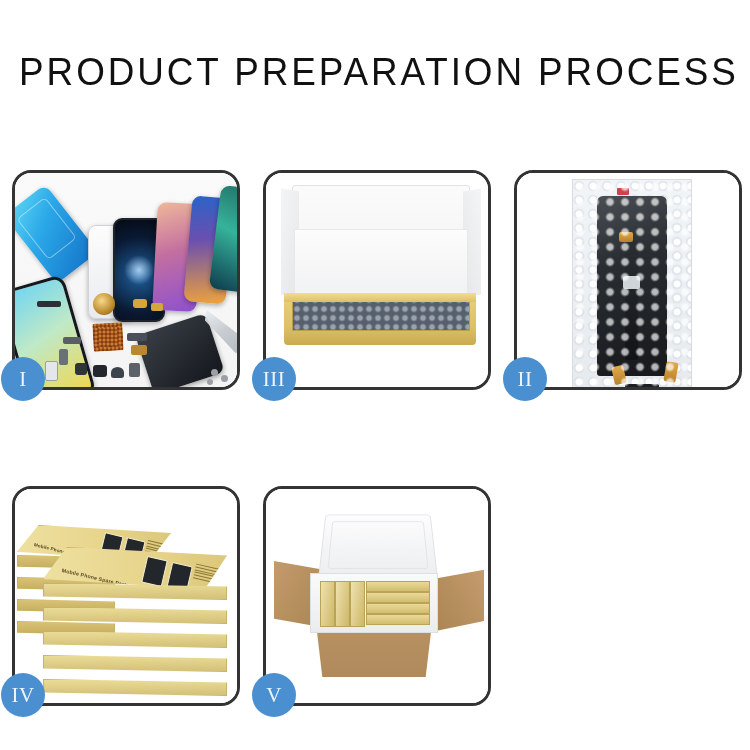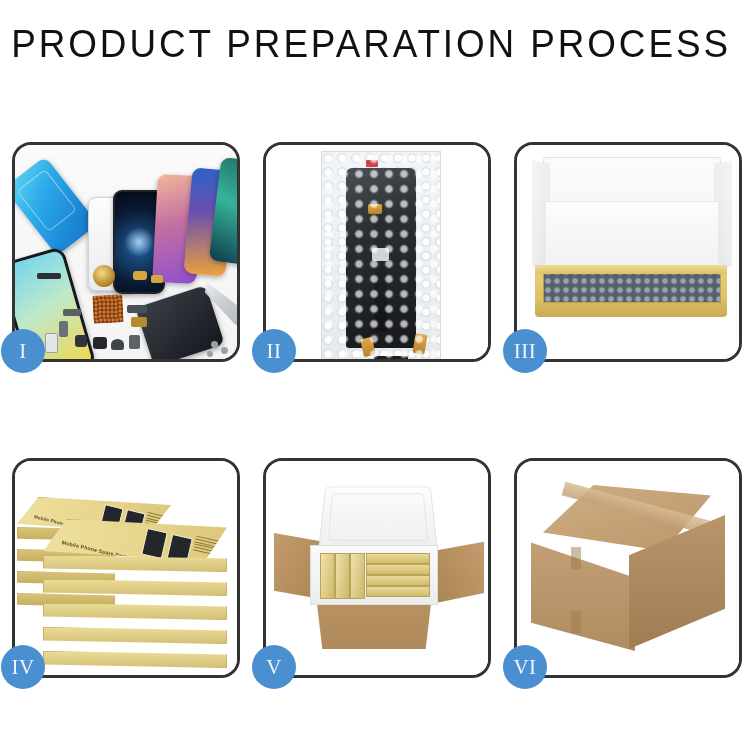--- a/index.html
+++ b/index.html
@@ -6,21 +6,21 @@
   body{
     width:750px;height:750px;
     background:#ffffff;
     font-family:"Liberation Sans","DejaVu Sans",sans-serif;
     overflow:hidden;
     position:relative;
   }
   .page{width:750px;height:750px;position:relative;}
 
   
-  .header{padding-top:22px;text-align:left;}
+  .header{padding-top:22px;text-align:right;margin-top:28px;}
   .title{
     font-size:38px;
     letter-spacing:3px;
     color:#111111;
     font-weight:400;
     line-height:44px;
     white-space:nowrap;
     transform:scaleX(0.97);
   }
   .subtitle{
@@ -331,45 +331,45 @@
         <div class="bit b12"></div>
         <div class="bit b13"></div>
         <div class="bit b14"></div>
         <div class="bit b15"></div>
         <div class="tweez"></div>
       </div>
       <div class="badge">I</div>
     </div>
 
     <div class="card">
+      <div class="card-inner p3">
+        <div class="lid3"></div>
+        <div class="foam3"></div>
+        <div class="tray3"></div>
+        <div class="trayin3"></div>
+        <div class="trayrim3"></div>
+      </div>
+      <div class="badge">III</div>
+    </div>
+
+    <div class="card">
       <div class="card-inner p2">
         <div class="bubblebag">
           <div class="lcd"></div>
           <div class="flex"></div>
           <div class="flex-ic"></div>
           <div class="gold g1"></div>
           <div class="gold g2"></div>
           <div class="gold g3"></div>
           <div class="gold g4"></div>
           <div class="redtag"></div>
           <div class="bubbleover"></div>
         </div>
       </div>
       <div class="badge">II</div>
-    </div>
-
-    <div class="card">
-      <div class="card-inner p3">
-        <div class="lid3"></div>
-        <div class="foam3"></div>
-        <div class="tray3"></div>
-        <div class="trayin3"></div>
-        <div class="trayrim3"></div>
-      </div>
-      <div class="badge">III</div>
     </div>
 
     <div class="card">
       <div class="card-inner p4">
 
         <div class="bx bx-top" style="left:2px;top:36px;width:152px;height:34px;
              clip-path:polygon(14% 0,100% 22%,86% 100%,0 74%);">
           <div class="lbl" style="left:16px;top:16px;transform:rotate(14deg);">Mobile Phone Spare Parts</div>
           <div class="ph" style="left:84px;top:8px;width:17px;height:22px;transform:rotate(14deg);"></div>
           <div class="ph" style="left:106px;top:13px;width:17px;height:22px;transform:rotate(14deg);"></div>
@@ -430,26 +430,15 @@
         <div class="ytall" style="left:69px;top:92px;width:13px;height:44px;"></div>
         <div class="ytall" style="left:84px;top:92px;width:13px;height:44px;"></div>
         <div class="ybox" style="left:100px;top:92px;width:62px;height:9px;"></div>
         <div class="ybox" style="left:100px;top:103px;width:62px;height:9px;"></div>
         <div class="ybox" style="left:100px;top:114px;width:62px;height:9px;"></div>
         <div class="ybox" style="left:100px;top:125px;width:62px;height:9px;"></div>
       </div>
       <div class="badge">V</div>
     </div>
 
-    <div class="card">
-      <div class="card-inner p6">
-        <div class="c6-top"></div>
-        <div class="c6-tape"></div>
-        <div class="c6-left"></div>
-        <div class="c6-right"></div>
-        <div class="c6-seam s1"></div>
-        <div class="c6-seam s2"></div>
-      </div>
-      <div class="badge">VI</div>
-    </div>
 
   </div>
 </div>
 
 </body></html>

